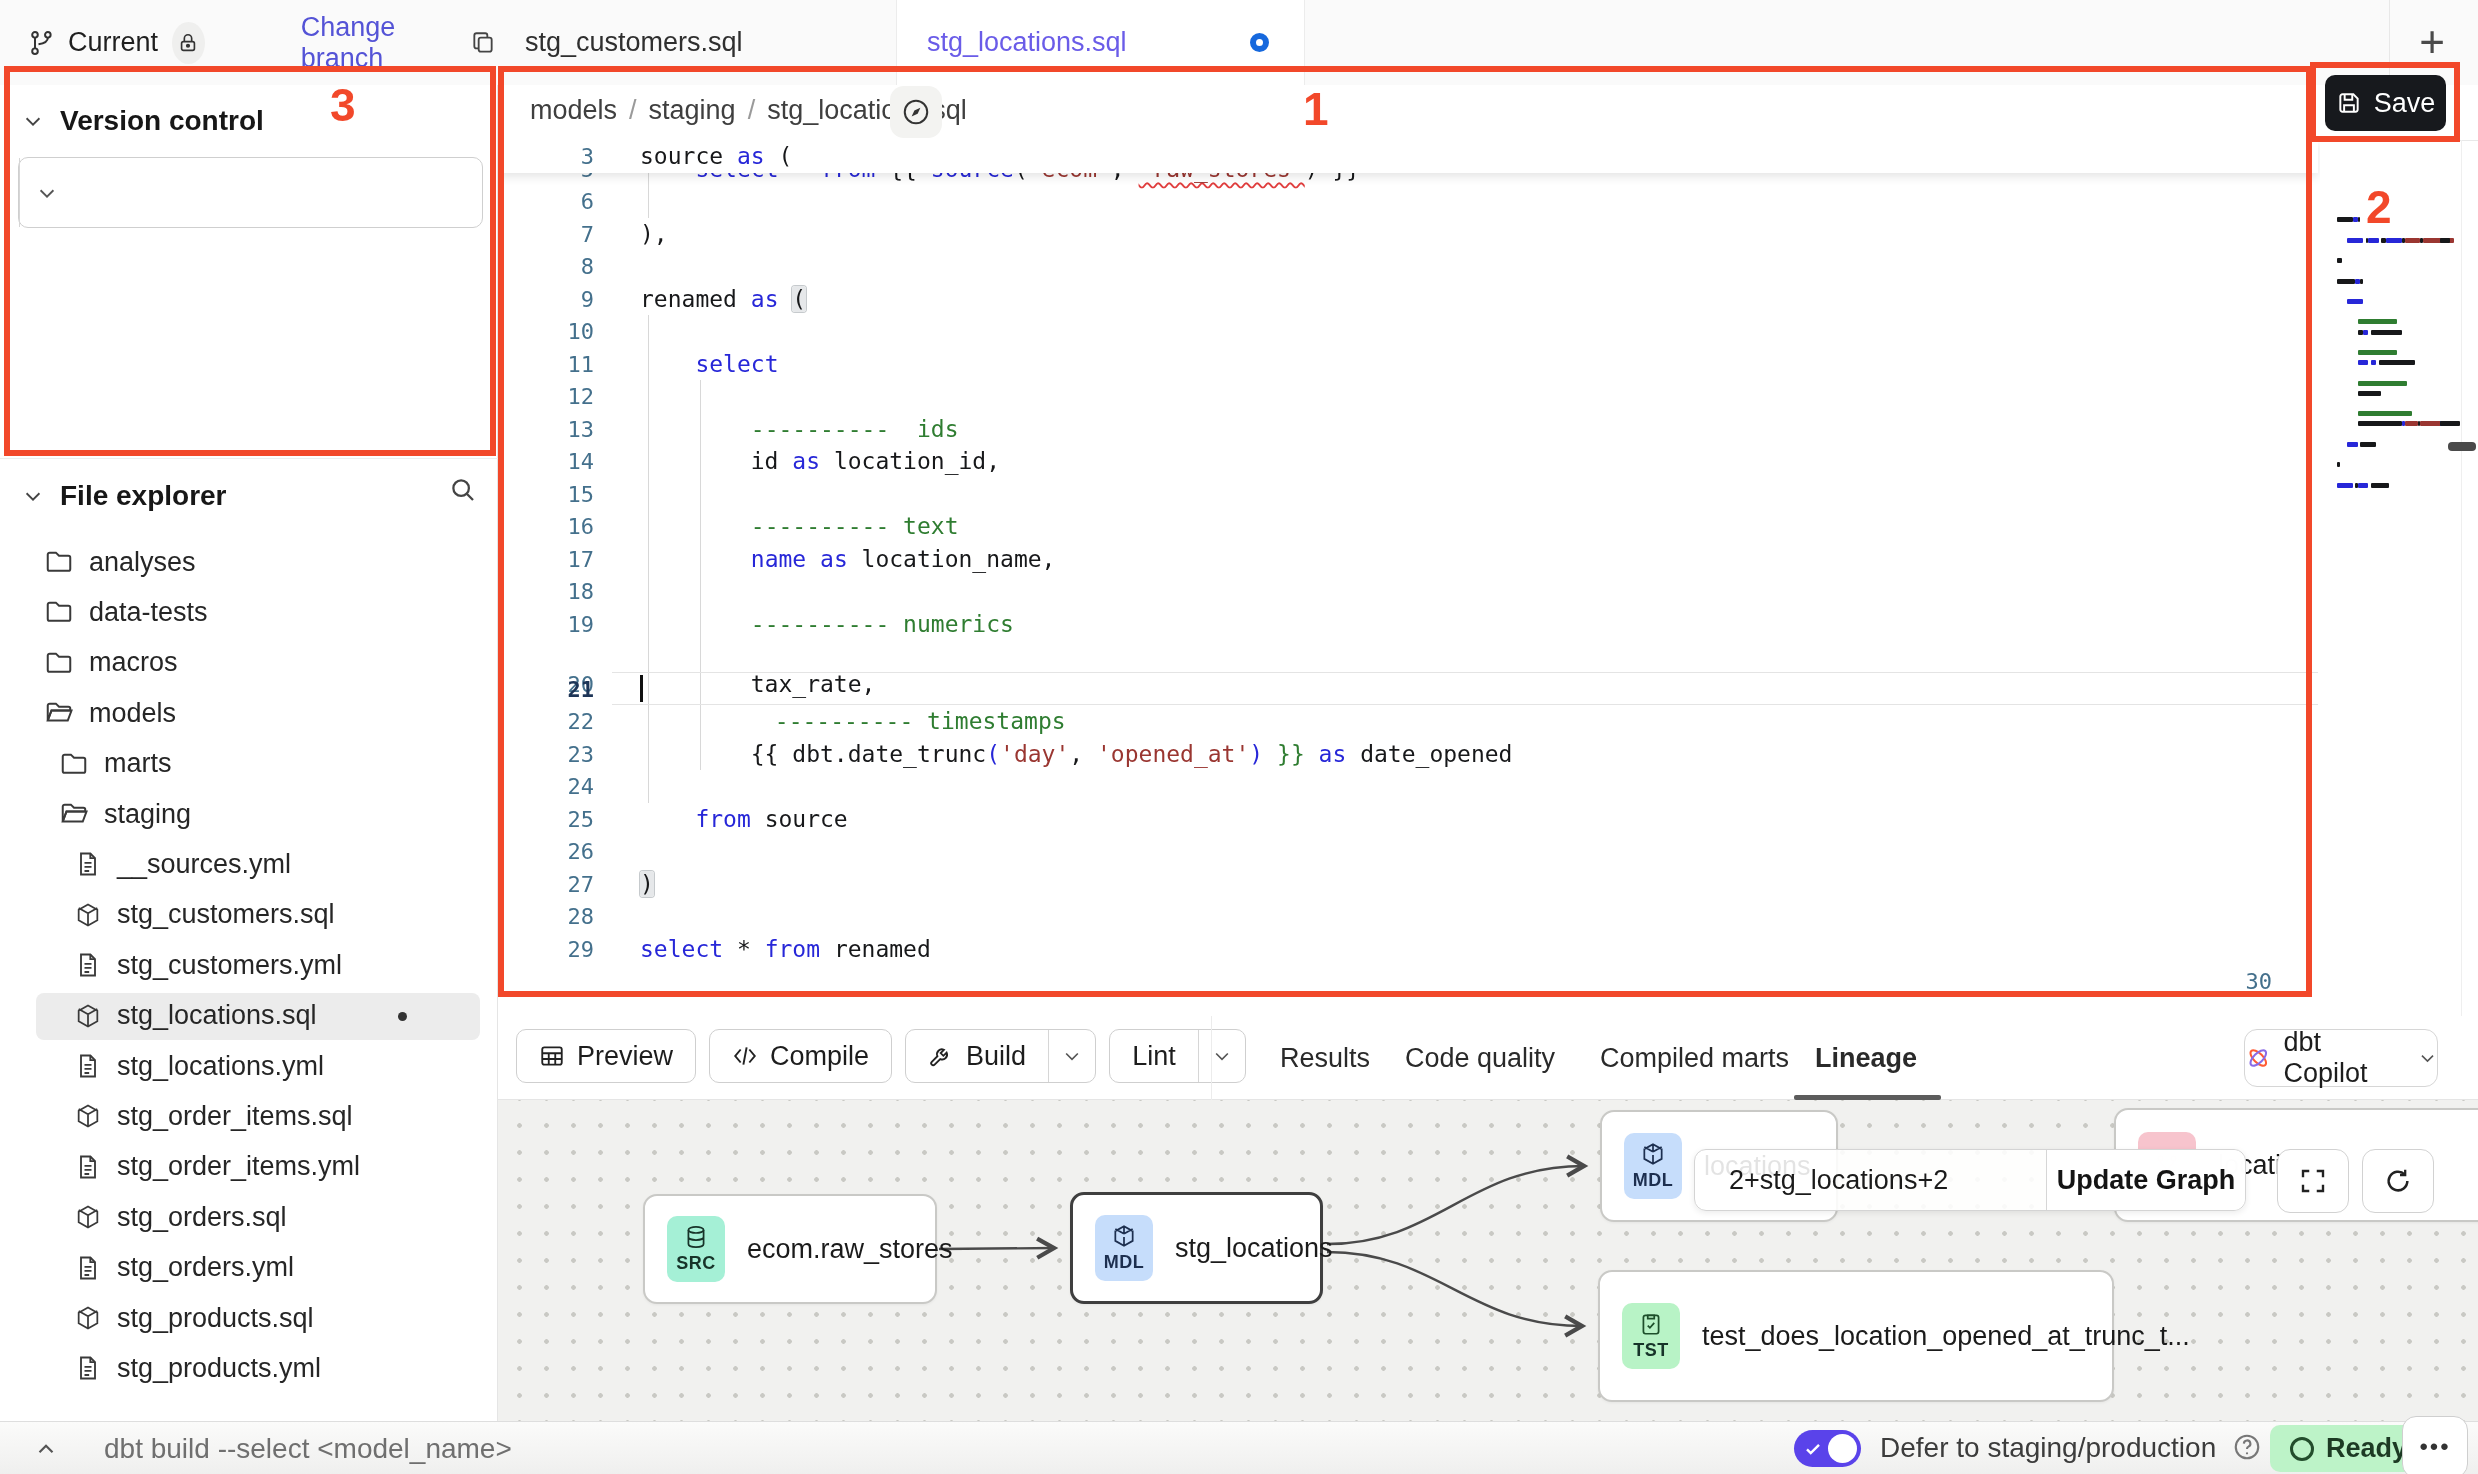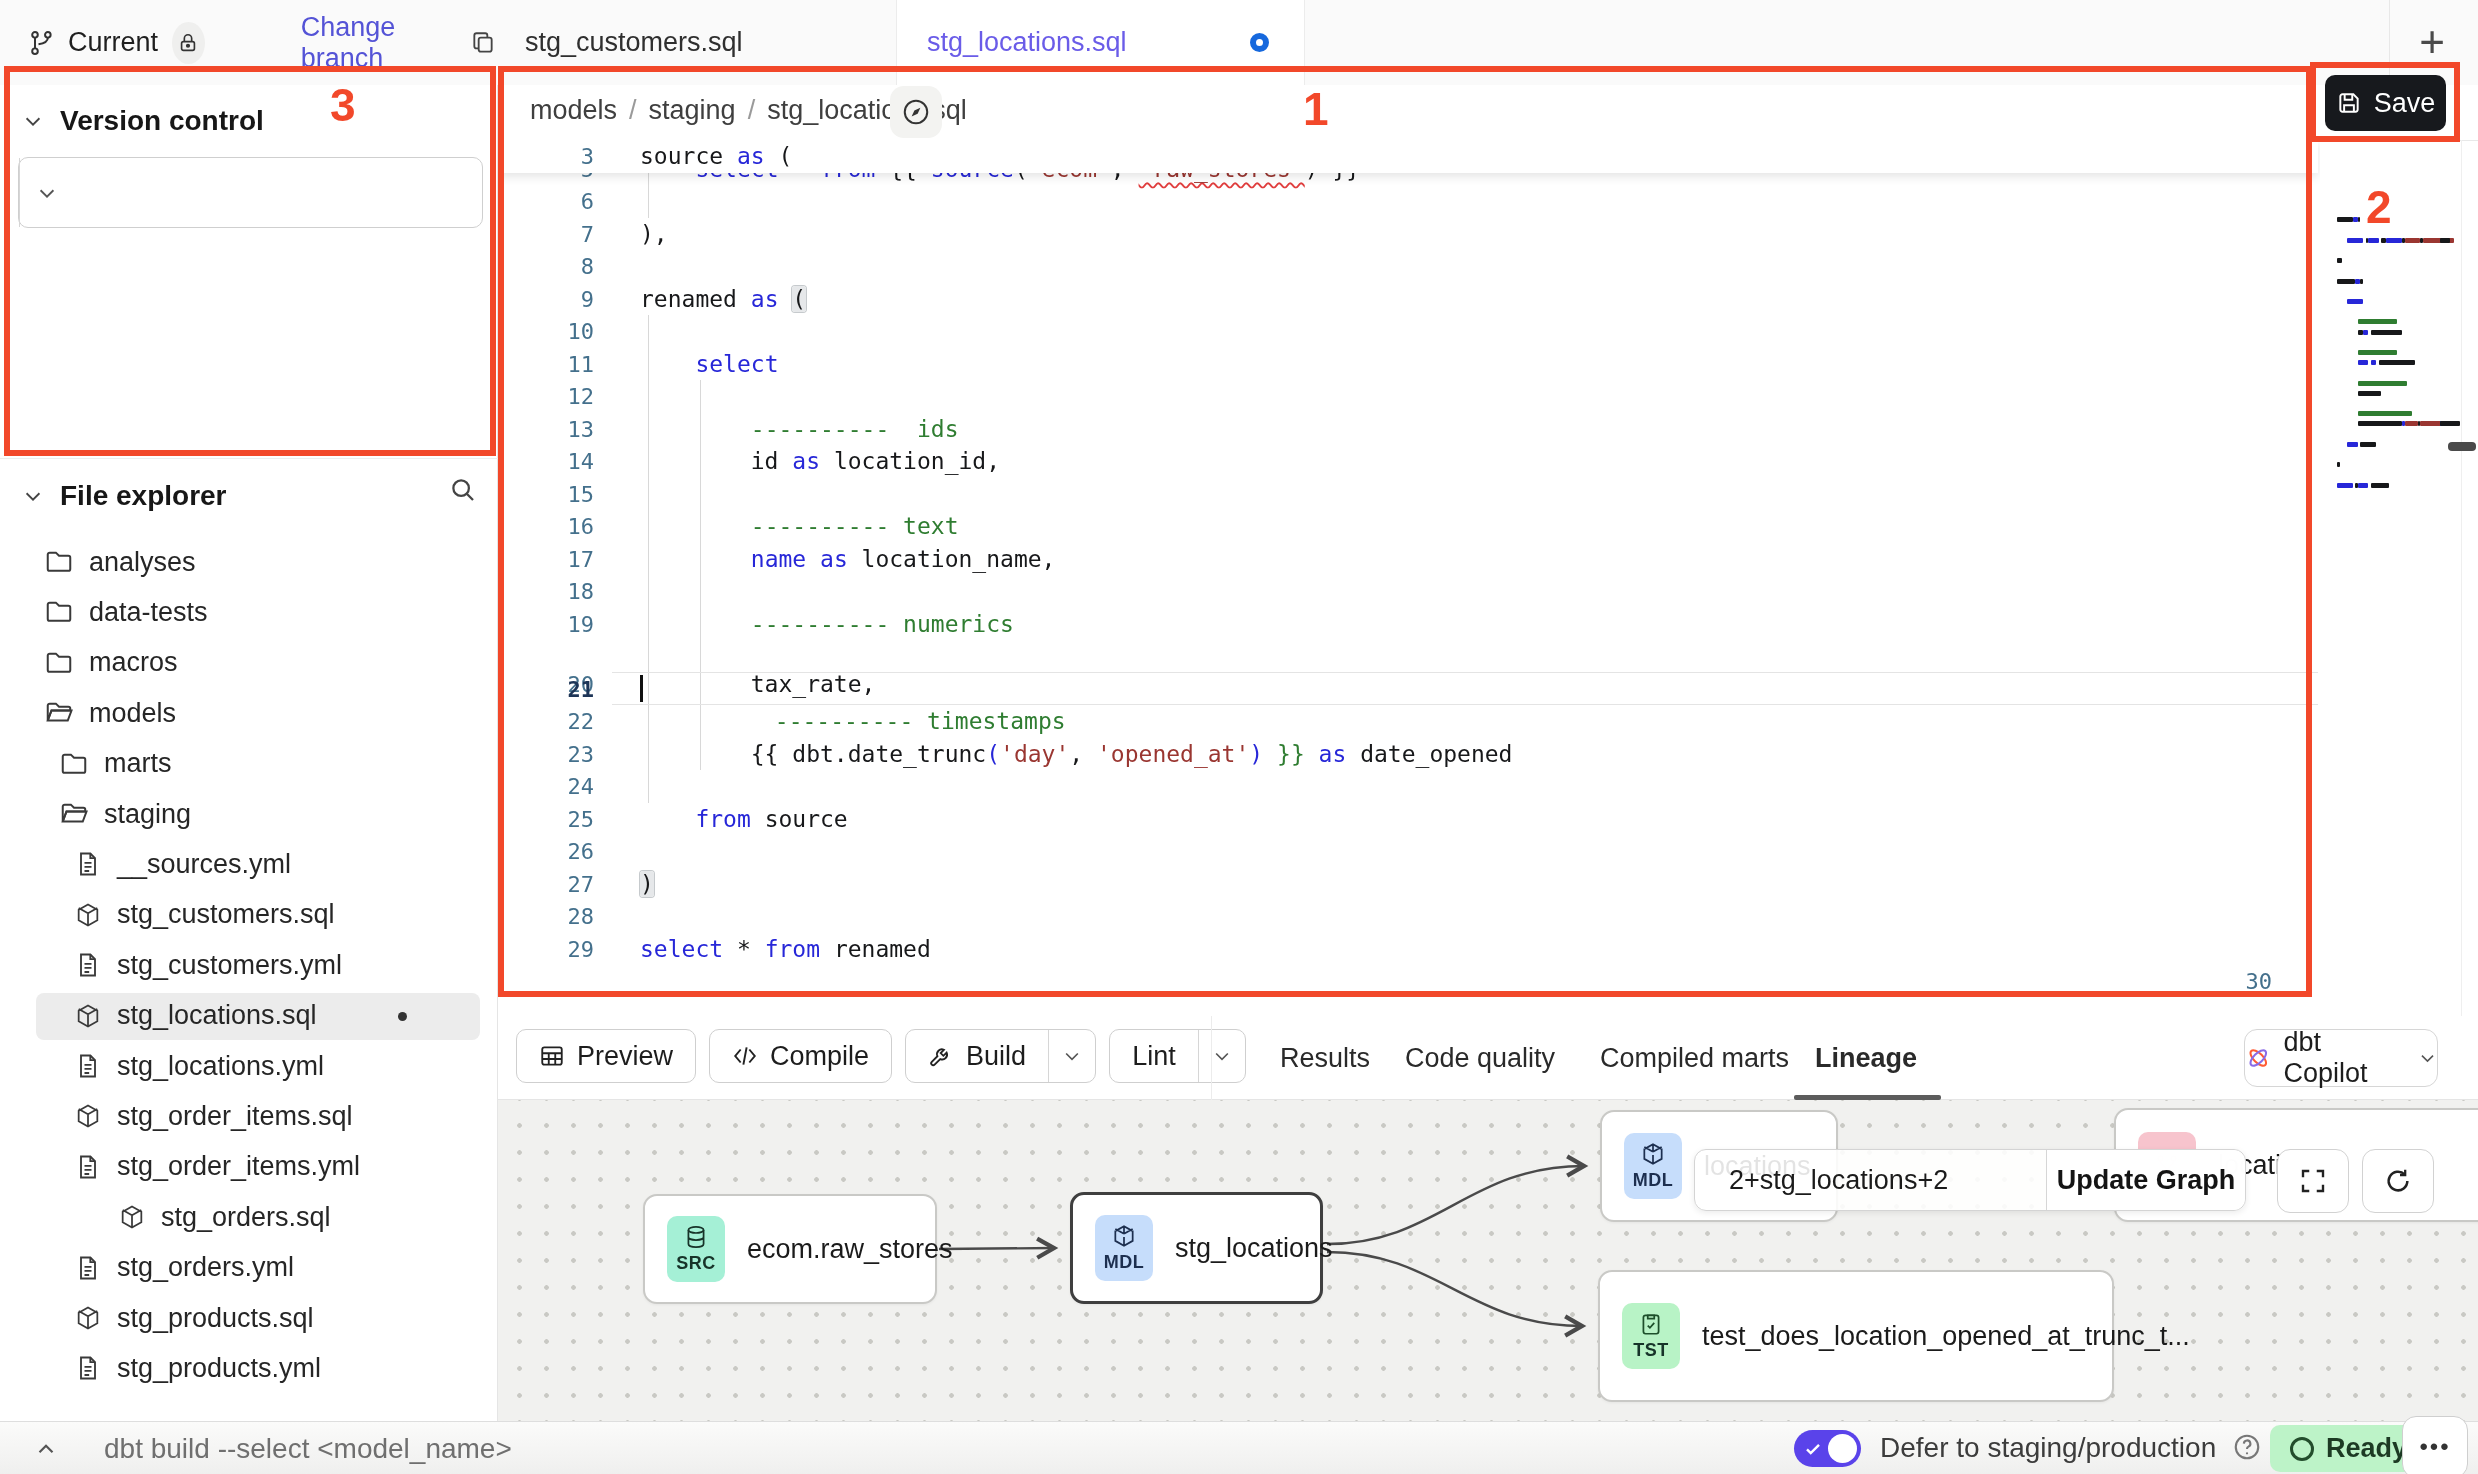--- a/index.html
+++ b/index.html
@@ -304,21 +304,21 @@
         </div>
         <div class="trow" style="top: 604.8px;">
           <span class="ic" style="margin-left: 74px;">
             <svg width="28" height="28" viewBox="0 0 24 24" fill="none" stroke="#3a3a3a" stroke-width="1.6">
               <path d="M6 3h8l4 4v14H6z"></path>
               <path d="M14 3v4h4 M9 11h6 M9 14.5h6 M9 18h4"></path>
             </svg>
           </span>
           <span class="lb">stg_order_items.yml</span>
         </div>
-        <div class="trow" style="top: 655.2px; padding-left: 44px;">
+        <div class="trow" style="top: 655.2px;">
           <span class="ic" style="margin-left: 74px;">
             <svg width="28" height="28" viewBox="0 0 24 24" fill="none" stroke="#3a3a3a" stroke-width="1.5">
               <path d="M12 3l8 4.5v9L12 21l-8-4.5v-9z M12 10.5l8-4.5 M12 10.5L4 6 M12 10.5V21"></path>
             </svg>
           </span>
           <span class="lb">stg_orders.sql</span>
         </div>
         <div class="trow" style="top: 705.6px;">
           <span class="ic" style="margin-left: 74px;">
             <svg width="28" height="28" viewBox="0 0 24 24" fill="none" stroke="#3a3a3a" stroke-width="1.6">

